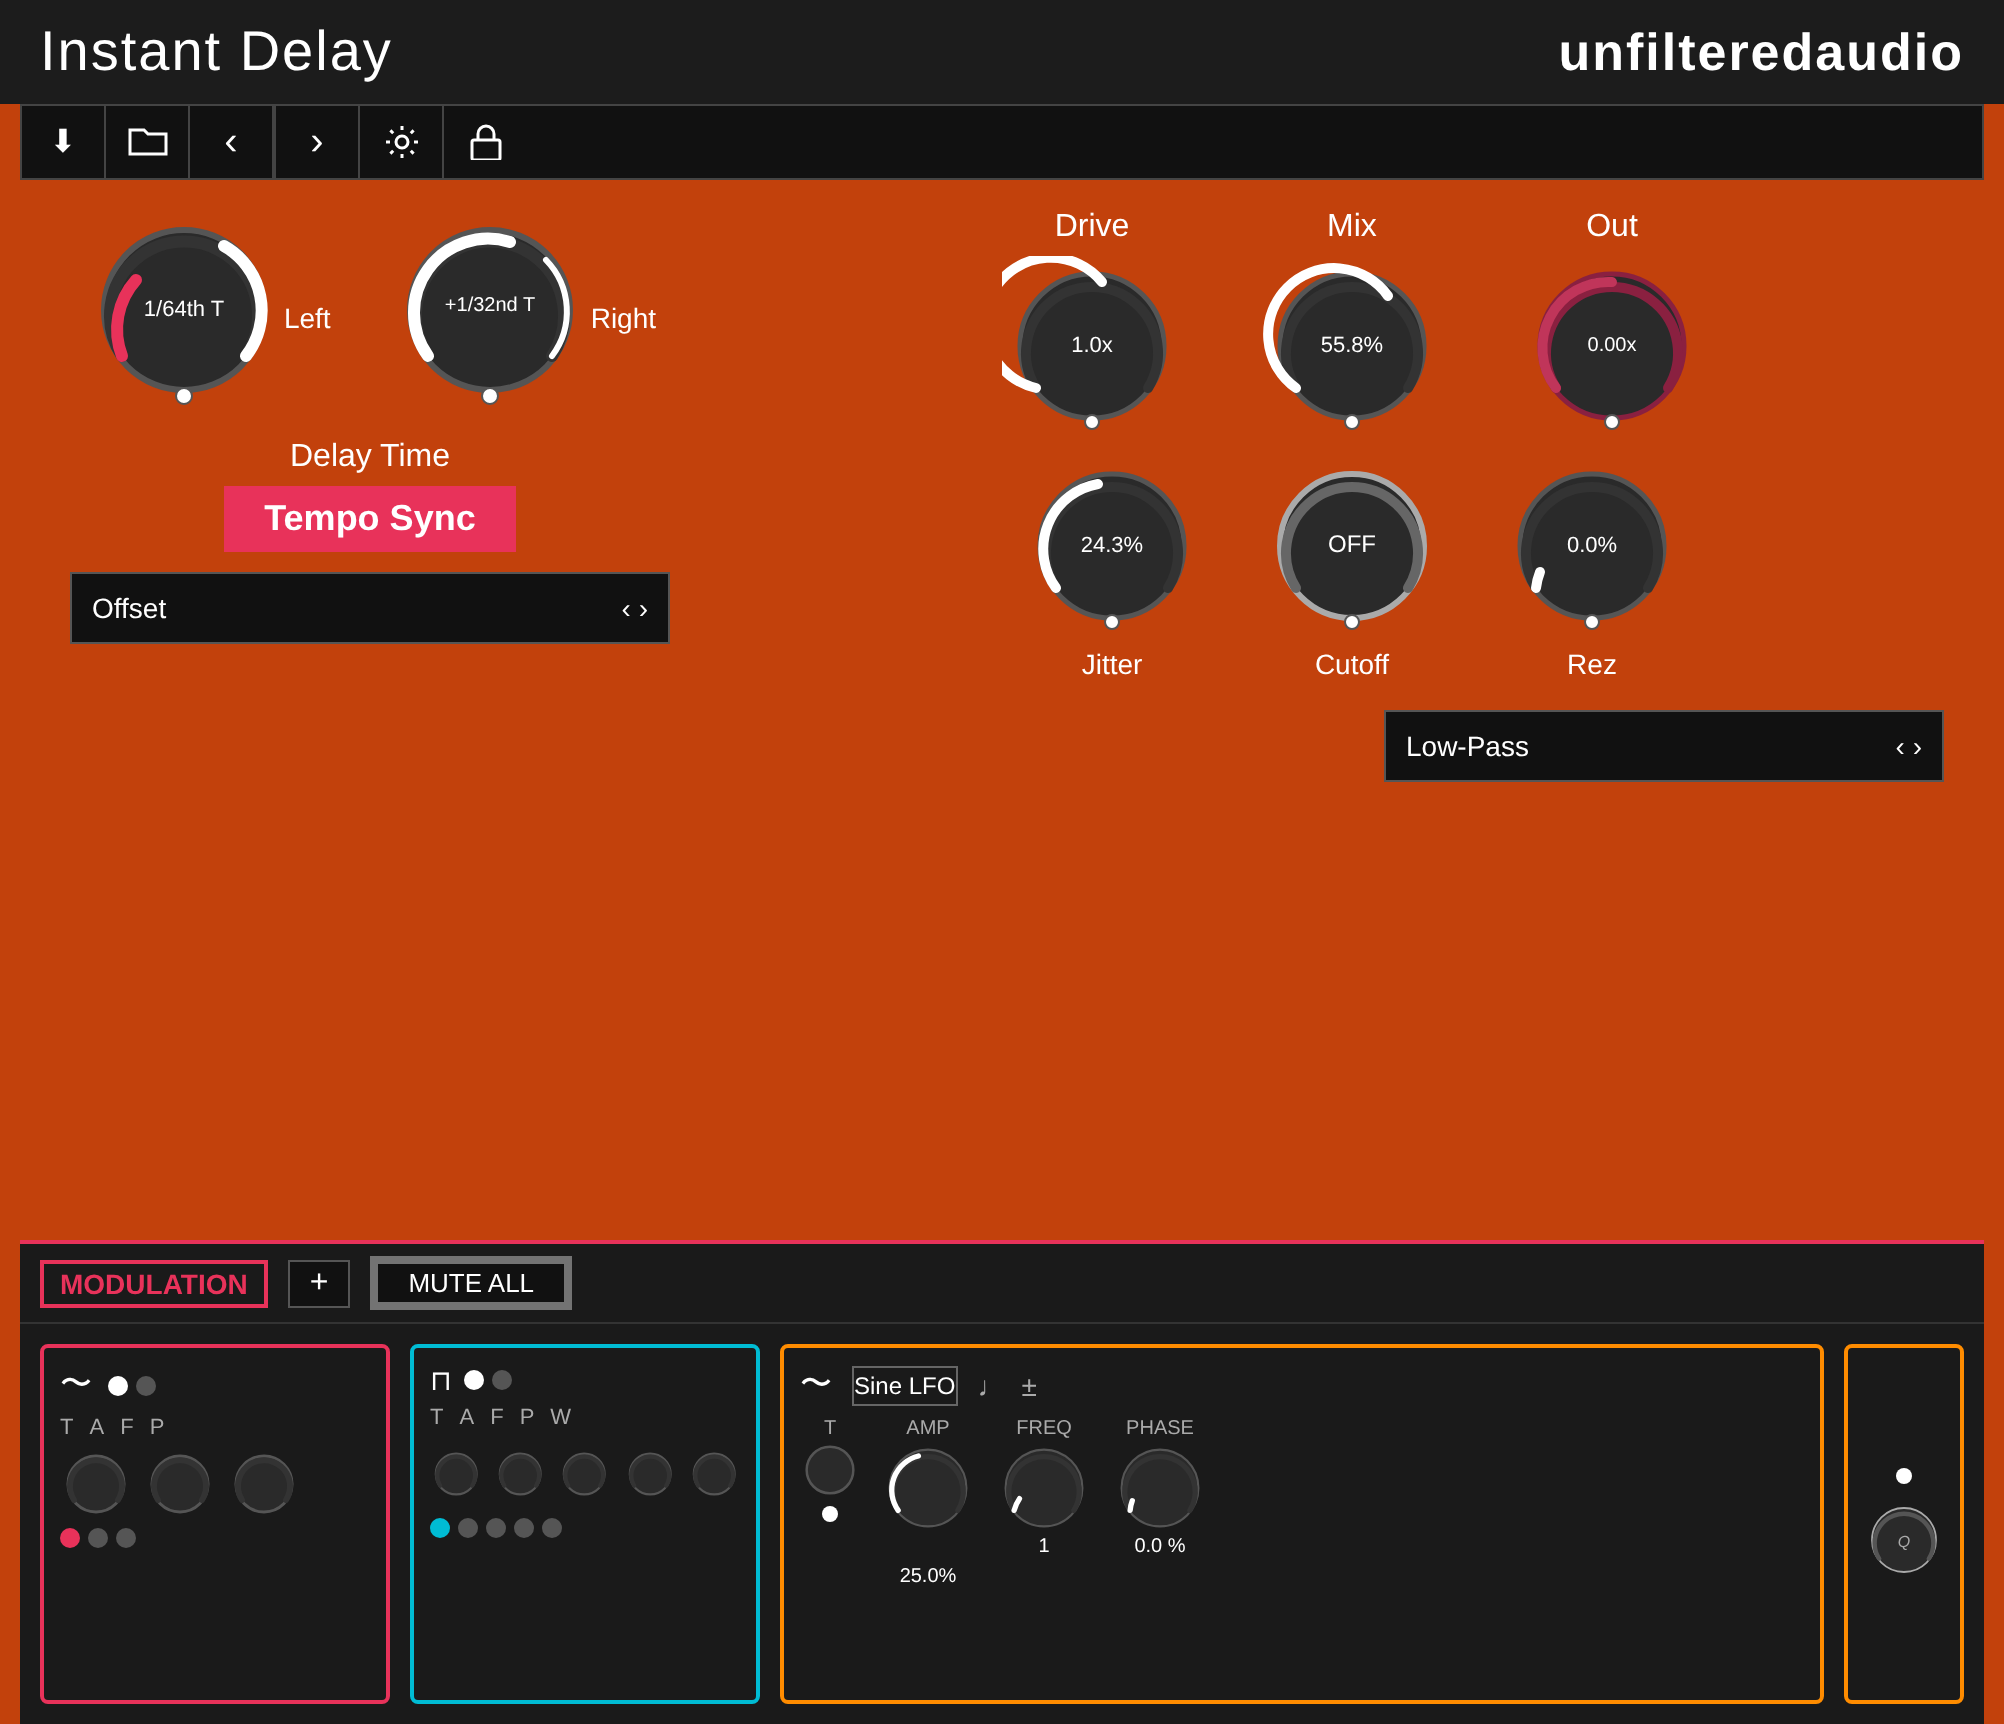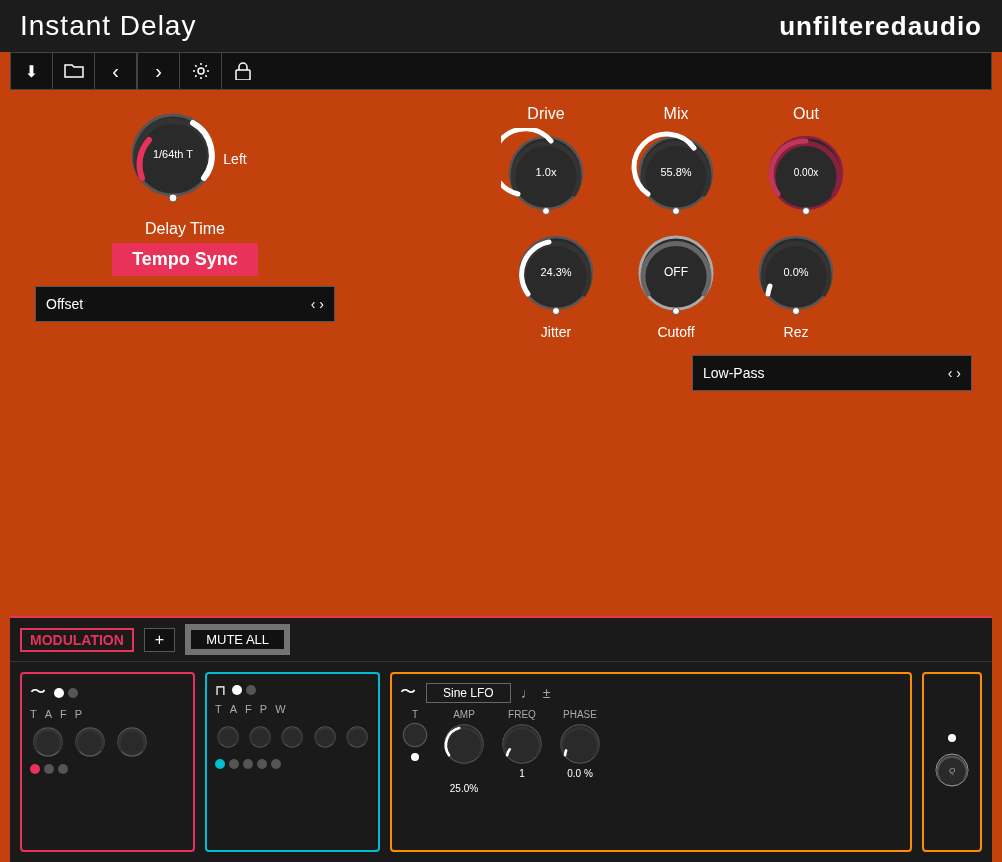--- a/index.html
+++ b/index.html
@@ -234,21 +234,21 @@
     .mod-add-btn {
       color: white;
       border: 1px solid #555;
       background: #111;
       padding: 2px 10px;
       font-size: 16px;
       cursor: pointer;
     }
     .mod-mute-btn {
       color: white;
-      border: 6px solid #737373;
+      border: 4px solid #737373;
       background: #111;
       padding: 2px 15px;
       font-size: 13px;
       cursor: pointer;
     }
 
     .mod-panels {
       display: flex;
       padding: 10px;
       gap: 10px;
@@ -338,21 +338,21 @@
     }
 
     .plugin-body {
       position: relative;
       flex: 1;
       display: flex;
       flex-direction: column;
     }
     .sine-lfo-box {
       border: 1px solid #666;
-      padding: 2px 16px;
+      padding: 2px 0;
       font-size: 12px;
       color: white;
       text-align: center;
     }
     .orange-icons {
       display: flex;
       gap: 8px;
       font-size: 14px;
       color: #aaa;
     }
@@ -410,20 +410,35 @@
                 <path d="M 19 73 A 37 37 0 0 1 26 35" fill="none" stroke="#e8325a" stroke-width="6" stroke-linecap="round"></path>
 
                 <path d="M 70 18 A 37 37 0 0 1 81 73" fill="none" stroke="white" stroke-width="6" stroke-linecap="round"></path>
                 <text x="50" y="50" text-anchor="middle" dominant-baseline="middle" fill="white" font-size="11">1/64th T</text>
                 <circle cx="50" cy="93" r="4" fill="white" stroke="#555" stroke-width="1"></circle>
               </svg>
             </div>
             <span class="knob-label">Left</span>
           </div>
 
+          <div class="knob-group">
+            <div class="knob-container">
+              <svg class="knob-svg" viewBox="0 0 100 100">
+                <circle cx="50" cy="50" r="40" fill="#2a2a2a" stroke="#555" stroke-width="3"></circle>
+                <path d="M 19 73 A 37 37 0 1 1 81 73" fill="none" stroke="#333" stroke-width="6" stroke-linecap="round"></path>
+
+                <path d="M 19 73 A 37 37 0 0 1 60 16" fill="none" stroke="white" stroke-width="6" stroke-linecap="round"></path>
+
+                <path d="M 78 25 A 37 37 0 0 1 81 73" fill="none" stroke="white" stroke-width="3" stroke-linecap="round"></path>
+                <text x="50" y="48" text-anchor="middle" dominant-baseline="middle" fill="white" font-size="10">+1/32nd T</text>
+                <circle cx="50" cy="93" r="4" fill="white" stroke="#555" stroke-width="1"></circle>
+              </svg>
+            </div>
+            <span class="knob-label">Right</span>
+          </div>
         </div>
 
         <div class="section-label">Delay Time</div>
         <button class="tempo-sync-btn">Tempo Sync</button>
         <div class="offset-selector">
           <span class="offset-label">Offset</span>
           <span class="offset-arrows">‹ ›</span>
         </div>
       </div>
 

